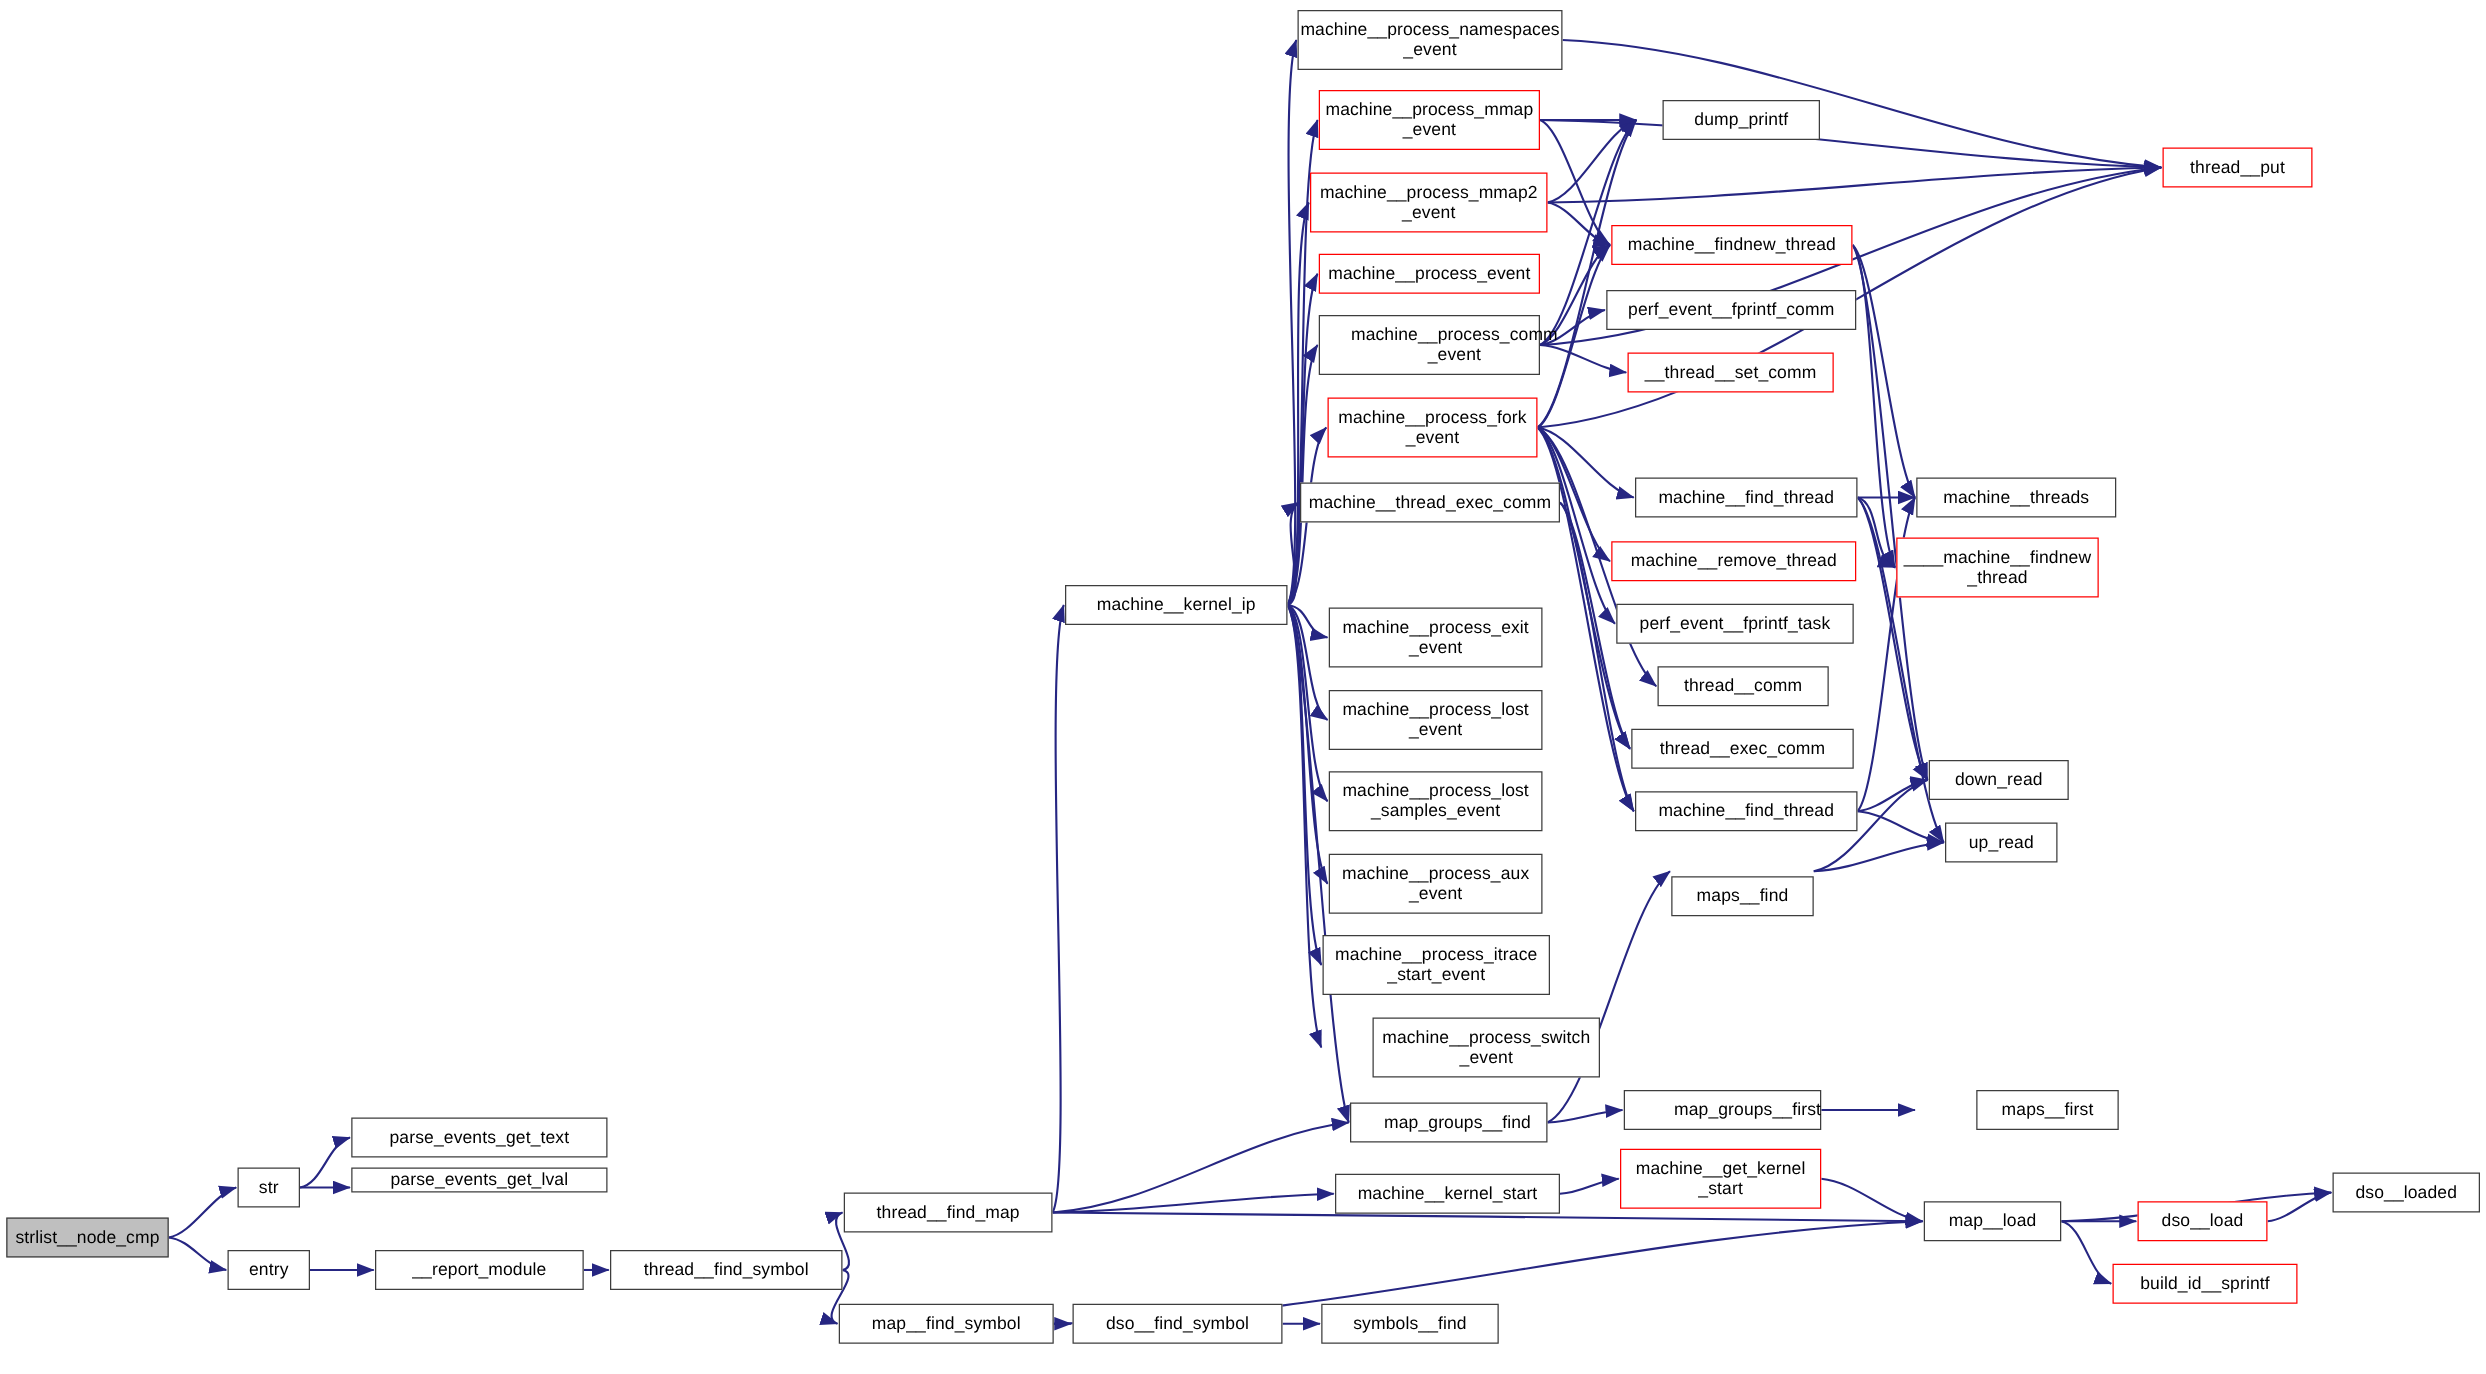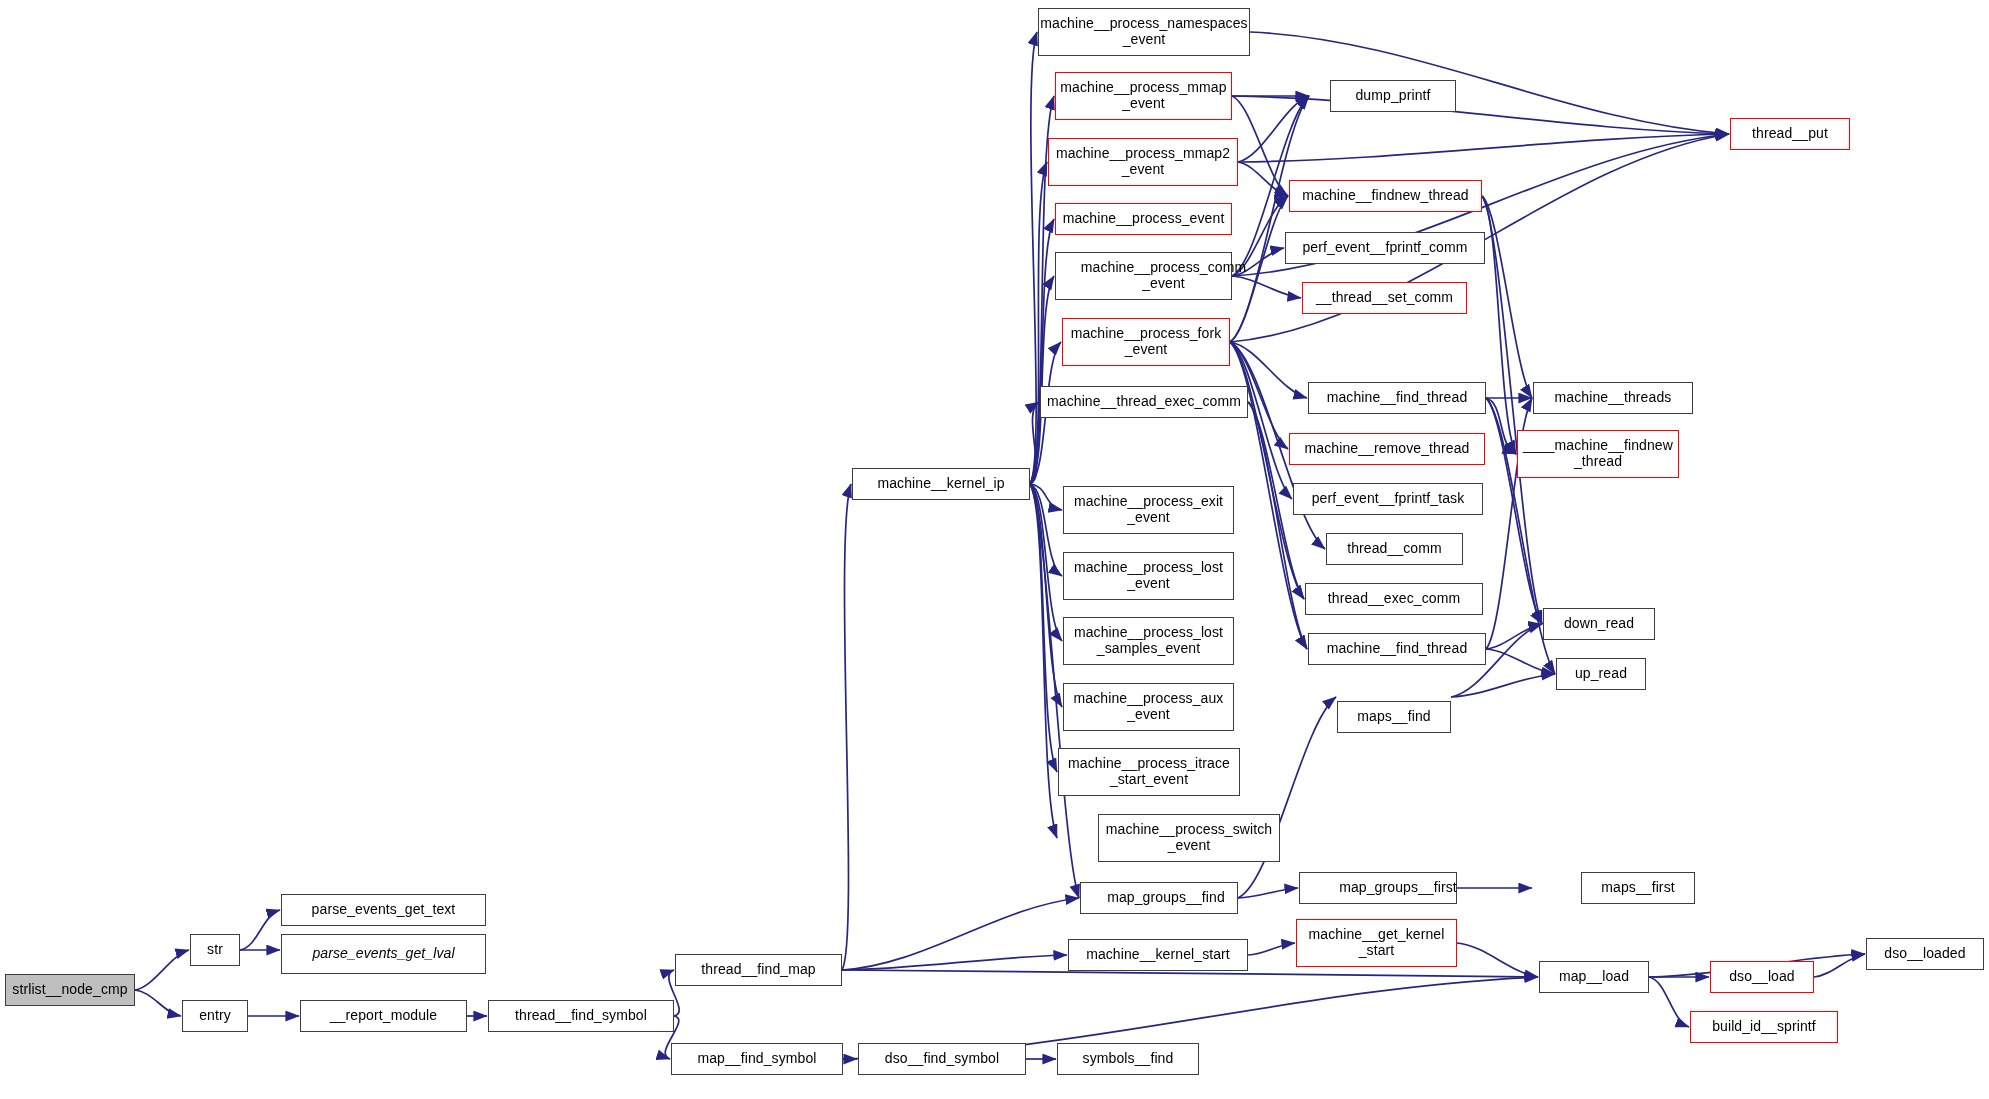--- a/index.html
+++ b/index.html
@@ -131,21 +131,21 @@
         <path d="M 1649 977 C 1670 977, 1688 977, 1709 977" marker-end="url(#arrow)"></path>
         <path d="M 1649 977 C 1667 980.75, 1671 1020.25, 1689 1027" marker-end="url(#arrow)"></path>
         <path d="M 1814 977 C 1832 975.275, 1847 957.105, 1865 954" marker-end="url(#arrow)"></path>
       </g>
   </svg>
   <div id="nodes-layer">
       <div class="node highlight" style="left: 5px; top: 974px; width: 130px; height: 32px;">strlist__node_cmp</div>
       <div class="node" style="left: 190px; top: 934px; width: 50px; height: 32px; text-align: center;">str</div>
       <div class="node" style="left: 182px; top: 1000px; width: 66px; height: 32px;">entry</div>
       <div class="node" style="left: 281px; top: 894px; width: 205px; height: 32px;">parse_events_get_text</div>
-      <div class="node" style="left: 281px; top: 934px; width: 205px; height: 40px; font-style: italic;">parse_events_get_lval</div>
+      <div class="node" style="left: 281px; top: 934px; width: 205px; height: 20px;">parse_events_get_lval</div>
       <div class="node" style="left: 300px; top: 1000px; width: 167px; height: 32px;">__report_module</div>
       <div class="node" style="left: 488px; top: 1000px; width: 186px; height: 32px;">thread__find_symbol</div>
       <div class="node" style="left: 675px; top: 954px; width: 167px; height: 32px;">thread__find_map</div>
       <div class="node" style="left: 671px; top: 1043px; width: 172px; height: 32px;">map__find_symbol</div>
       <div class="node" style="left: 858px; top: 1043px; width: 168px; height: 32px;">dso__find_symbol</div>
       <div class="node" style="left: 1057px; top: 1043px; width: 142px; height: 32px;">symbols__find</div>
       <div class="node" style="left: 852px; top: 468px; width: 178px; height: 32px;">machine__kernel_ip</div>
       <div class="node" style="left: 1038px; top: 8px; width: 212px; height: 48px;">machine__process_namespaces
 _event</div>
       <div class="node red" style="left: 1055px; top: 72px; width: 177px; height: 48px;">machine__process_mmap

